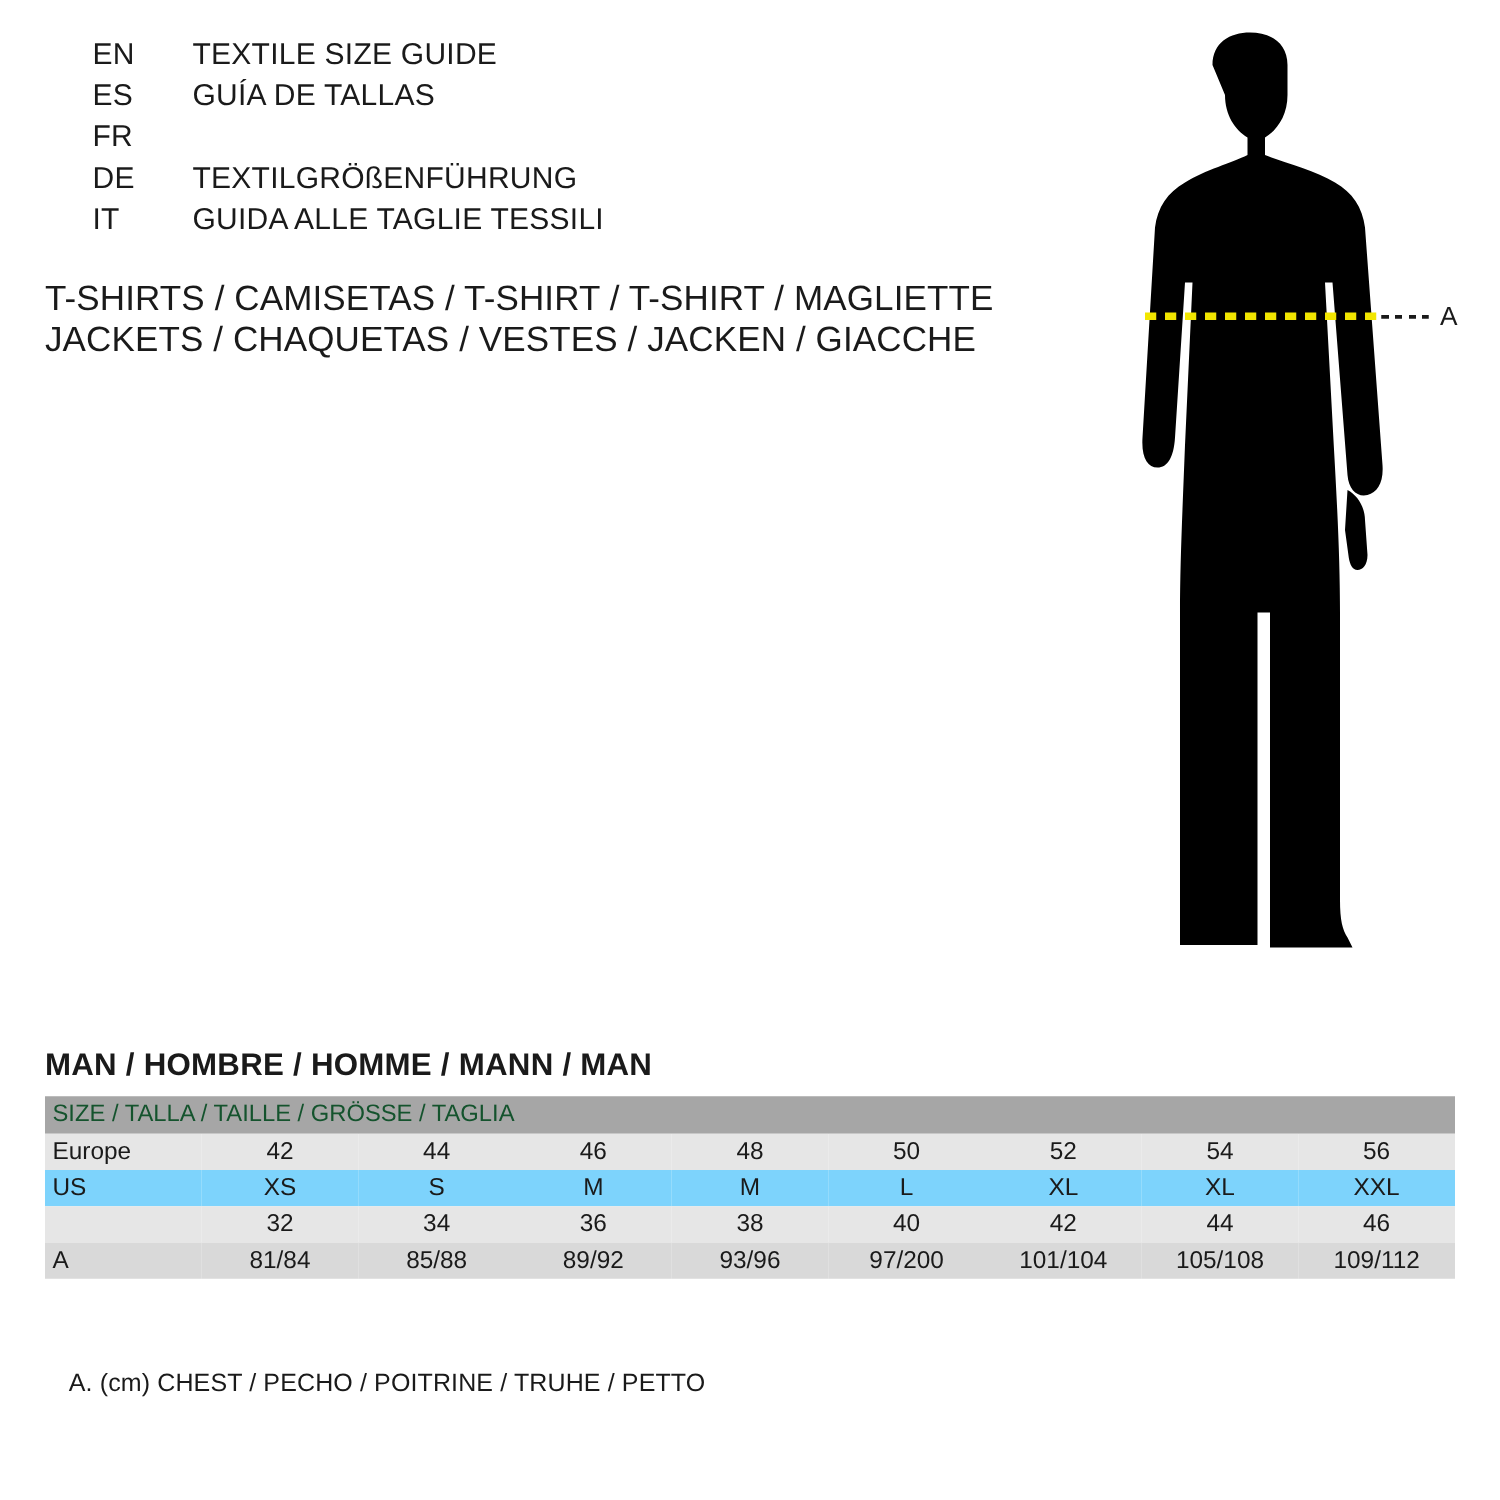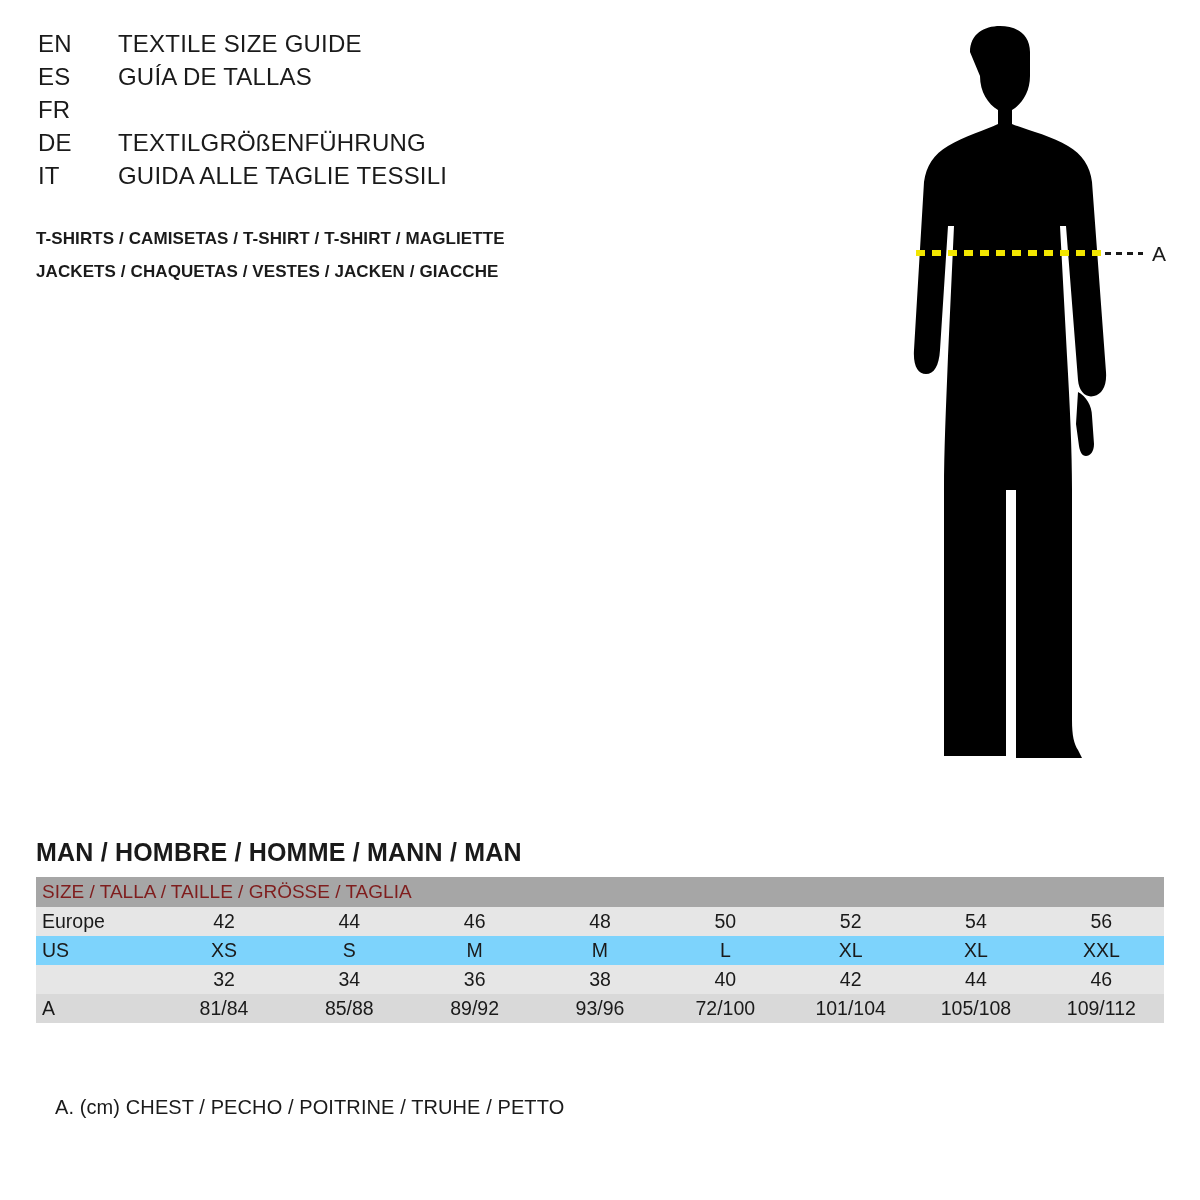--- a/index.html
+++ b/index.html
@@ -32,34 +32,35 @@
     display: flex;
     align-items: baseline;
     height: 33px;
     font-size: 24px;
     letter-spacing: 0.2px;
   }
   .lang-code {
     width: 80px;
     flex: 0 0 80px;
     font-size: 24px;
+    margin-left: 36px;
   }
   .lang-title {
     font-size: 24px;
   }
 
   .category-block {
     position: absolute;
     left: 36px;
     top: 222px;
     width: 780px;
   }
   .category-row {
-    font-size: 17px;
-    font-weight: bold;
+    font-size: 28px;
+    font-weight: normal;
     line-height: 33px;
     letter-spacing: 0.1px;
   }
 
   
   .figure-wrap {
     position: absolute;
     left: 820px;
     top: 20px;
     width: 360px;
@@ -110,21 +111,21 @@
     vertical-align: middle;
     text-align: center;
   }
   table.size-table td.label {
     text-align: left;
     padding-left: 6px;
     width: 170px;
   }
   tr.row-title td {
     background: #a6a6a6;
-    color: #7f1d1d;
+    color: #14532d;
     font-size: 19px;
     height: 30px;
     text-align: left;
     padding-left: 6px;
   }
   tr.shade-light td { background: #e6e6e6; }
   tr.shade-white td { background: #7dd3fc; }
   tr.shade-mid td   { background: #d9d9d9; }
 
   .footnote {
@@ -262,21 +263,21 @@
           <td>42</td>
           <td>44</td>
           <td>46</td>
         </tr>
         <tr class="shade-mid">
           <td class="label">A</td>
           <td>81/84</td>
           <td>85/88</td>
           <td>89/92</td>
           <td>93/96</td>
-          <td>72/100</td>
+          <td>97/200</td>
           <td>101/104</td>
           <td>105/108</td>
           <td>109/112</td>
         </tr>
       </tbody>
     </table>
   </div>
 
   <div class="footnote">A. (cm) CHEST / PECHO / POITRINE / TRUHE / PETTO</div>
 

